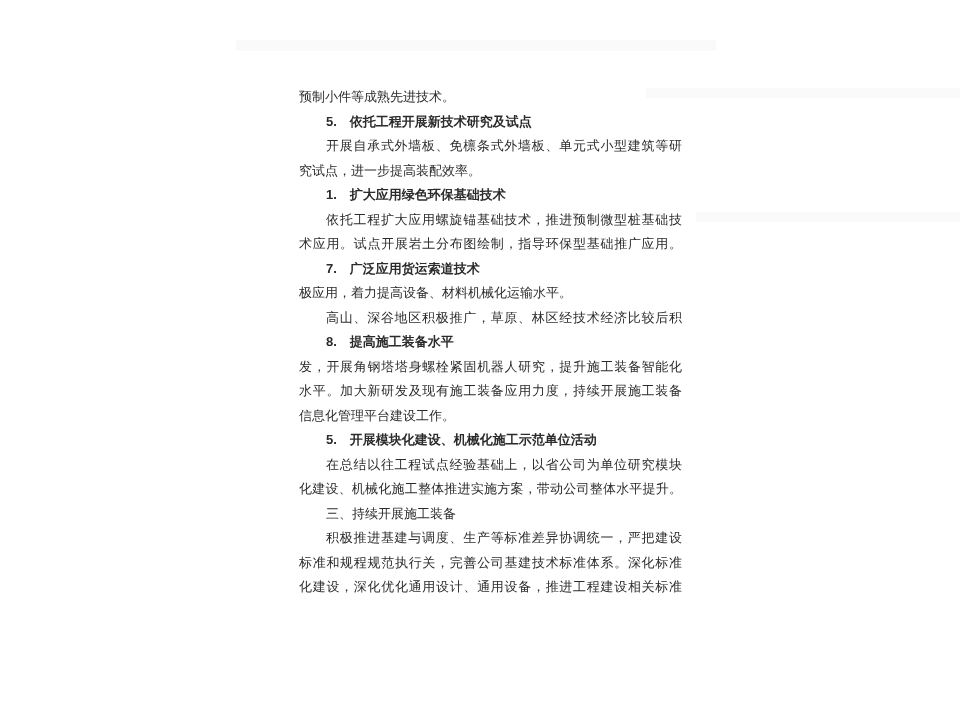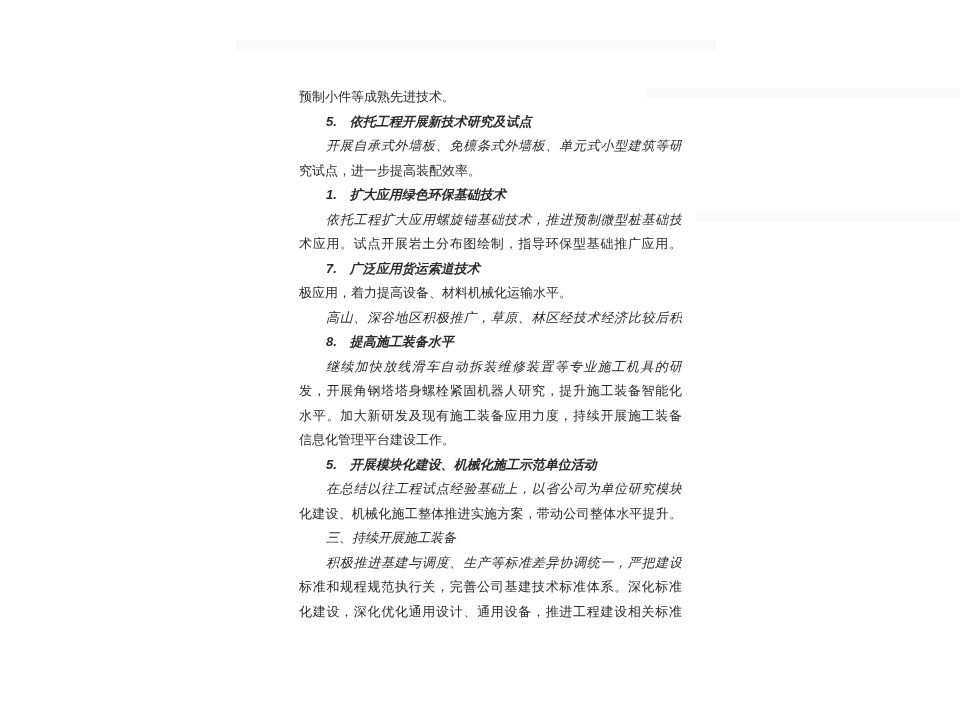--- a/index.html
+++ b/index.html
@@ -37,21 +37,21 @@
     color: #2b2b2b;
     font-size: 13px;
   }
   .line {
     margin: 0;
     line-height: 24.5px;
     height: 24.5px;
     text-align: justify;
     overflow: hidden;
   }
-  .line.indent { text-indent: 27px; font-style: italic; }
+  .line.indent { text-indent: 27px; }
   .line.bold   { font-weight: 700; }
   .line.fill   { text-align-last: justify; }
 
   .page-number {
     position: absolute;
     left: 613px;
     top: 630px;
     font-size: 14px;
     letter-spacing: 1px;
     color: #4a4a4a;
@@ -89,21 +89,20 @@
       <p class="line indent bold">5.　依托工程开展新技术研究及试点</p>
       <p class="line indent fill">开展自承式外墙板、免檩条式外墙板、单元式小型建筑等研</p>
       <p class="line">究试点，进一步提高装配效率。</p>
       <p class="line indent bold">1.　扩大应用绿色环保基础技术</p>
       <p class="line indent fill">依托工程扩大应用螺旋锚基础技术，推进预制微型桩基础技</p>
       <p class="line fill">术应用。试点开展岩土分布图绘制，指导环保型基础推广应用。</p>
       <p class="line indent bold">7.　广泛应用货运索道技术</p>
       <p class="line">极应用，着力提高设备、材料机械化运输水平。</p>
       <p class="line indent fill">高山、深谷地区积极推广，草原、林区经技术经济比较后积</p>
       <p class="line indent bold">8.　提高施工装备水平</p>
-      <p class="line indent fill">继续加快放线滑车自动拆装维修装置等专业施工机具的研</p>
       <p class="line fill">发，开展角钢塔塔身螺栓紧固机器人研究，提升施工装备智能化</p>
       <p class="line fill">水平。加大新研发及现有施工装备应用力度，持续开展施工装备</p>
       <p class="line">信息化管理平台建设工作。</p>
       <p class="line indent bold">5.　开展模块化建设、机械化施工示范单位活动</p>
       <p class="line indent fill">在总结以往工程试点经验基础上，以省公司为单位研究模块</p>
       <p class="line fill">化建设、机械化施工整体推进实施方案，带动公司整体水平提升。</p>
       <p class="line indent">三、持续开展施工装备</p>
       <p class="line indent fill">积极推进基建与调度、生产等标准差异协调统一，严把建设</p>
       <p class="line fill">标准和规程规范执行关，完善公司基建技术标准体系。深化标准</p>
       <p class="line fill">化建设，深化优化通用设计、通用设备，推进工程建设相关标准</p>

